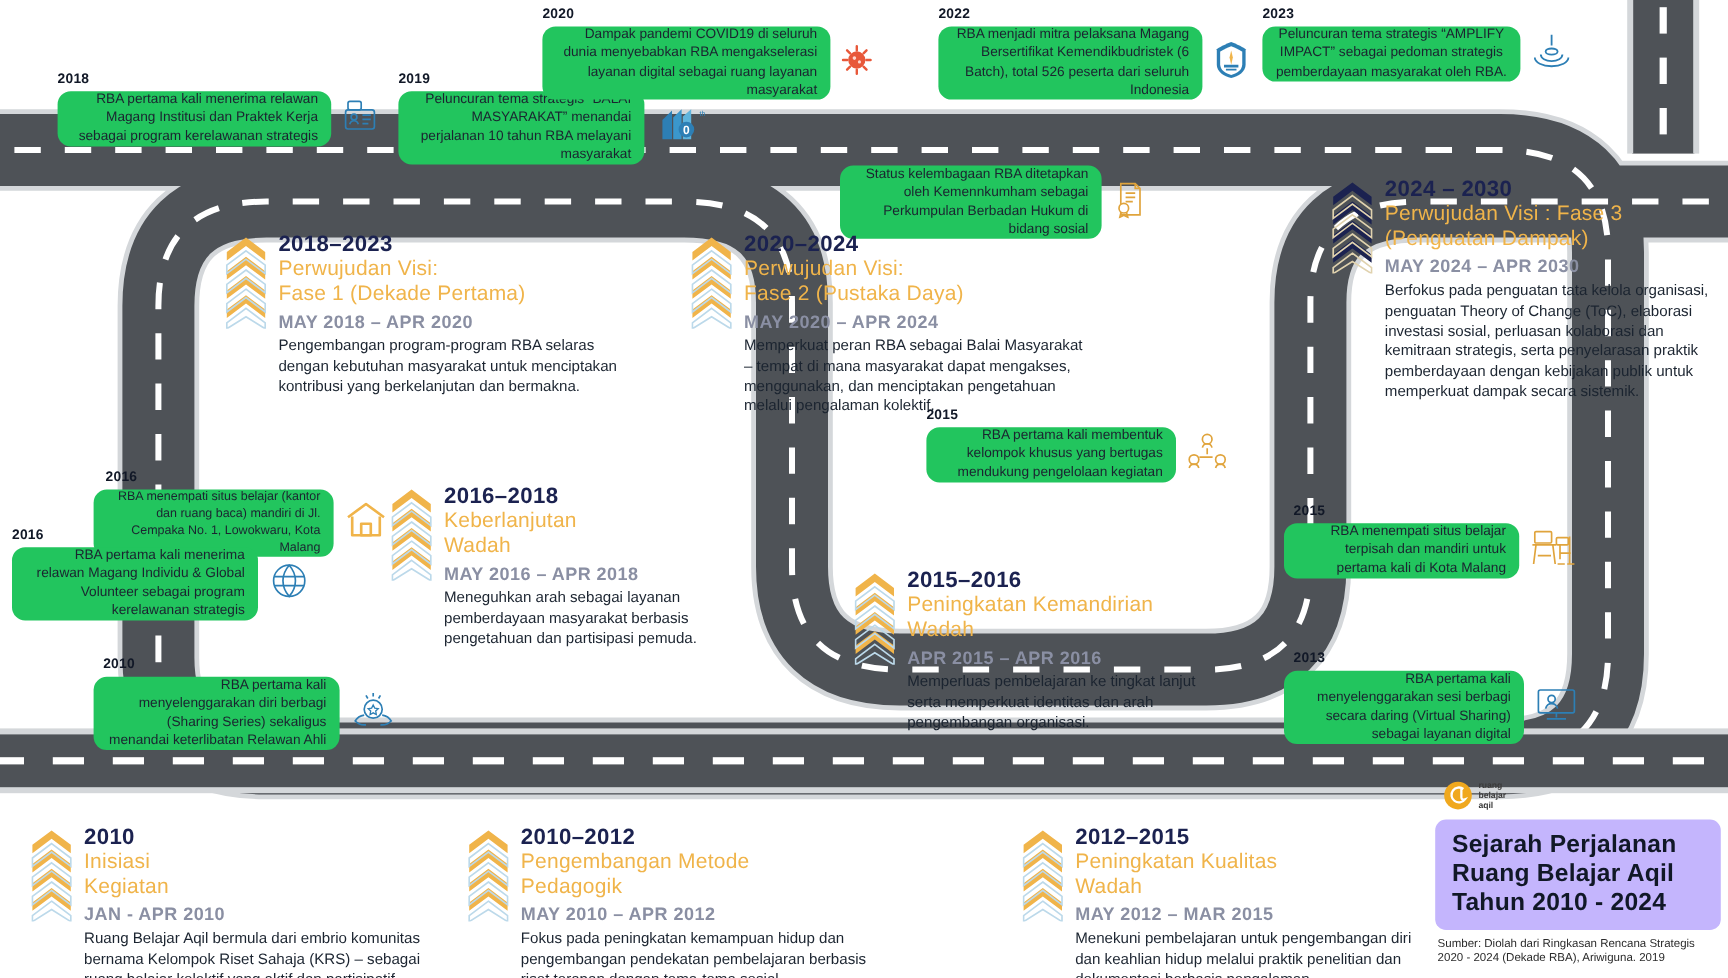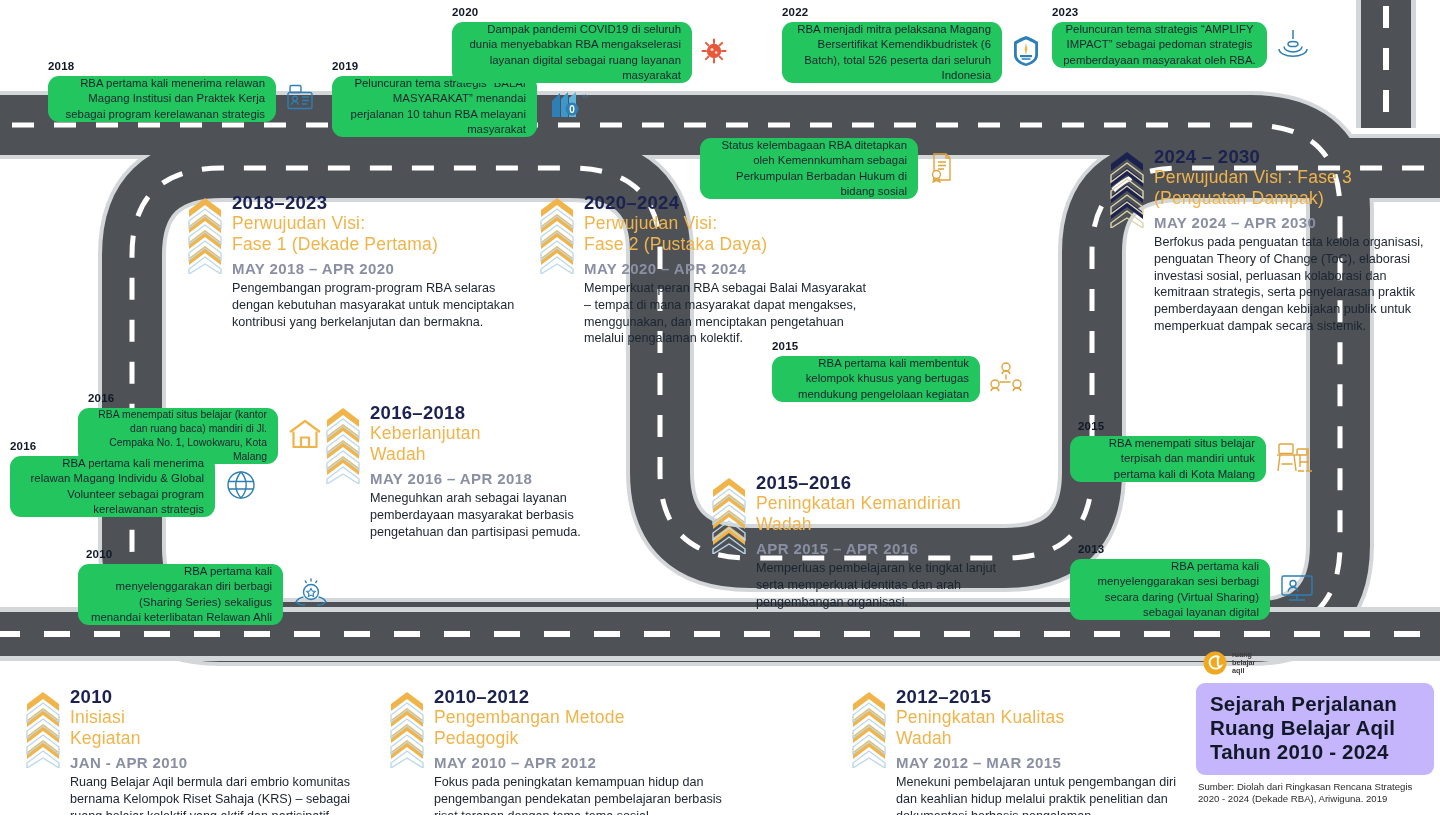--- a/index.html
+++ b/index.html
@@ -366,21 +366,21 @@
     </span>
     <div class="ptxt">
       <div class="p-years">2018–2023</div>
       <div class="p-title">Perwujudan Visi:</div>
       <div class="p-title">Fase 1 (Dekade Pertama)</div>
       <div class="p-range">MAY 2018 – APR 2020</div>
       <div class="p-desc">Pengembangan program-program RBA selaras dengan kebutuhan masyarakat untuk menciptakan kontribusi yang berkelanjutan dan bermakna.</div>
     </div>
   </div>
 
-  <div class="phase" style="left:540px; top:192px; width:330px;">
+  <div class="phase" style="left:576px; top:192px; width:330px;">
     <span class="chev">
       <svg width="34" height="78" viewBox="0 0 34 78">
         <g fill="#f0b44a">
             <path d="M17 2 33 14 33 21 17 9 1 21 1 14Z"></path>
             <path d="M17 18 33 30 33 37 17 25 1 37 1 30Z"></path>
             <path d="M17 34 33 46 33 53 17 41 1 53 1 46Z"></path>
             <path d="M17 50 33 62 33 69 17 57 1 69 1 62Z"></path>
           </g>
         <g fill="none" stroke="#bcd9ea" stroke-width="1.4">
             <path d="M17 13 33 25 33 32 17 20 1 32 1 25Z"></path>

